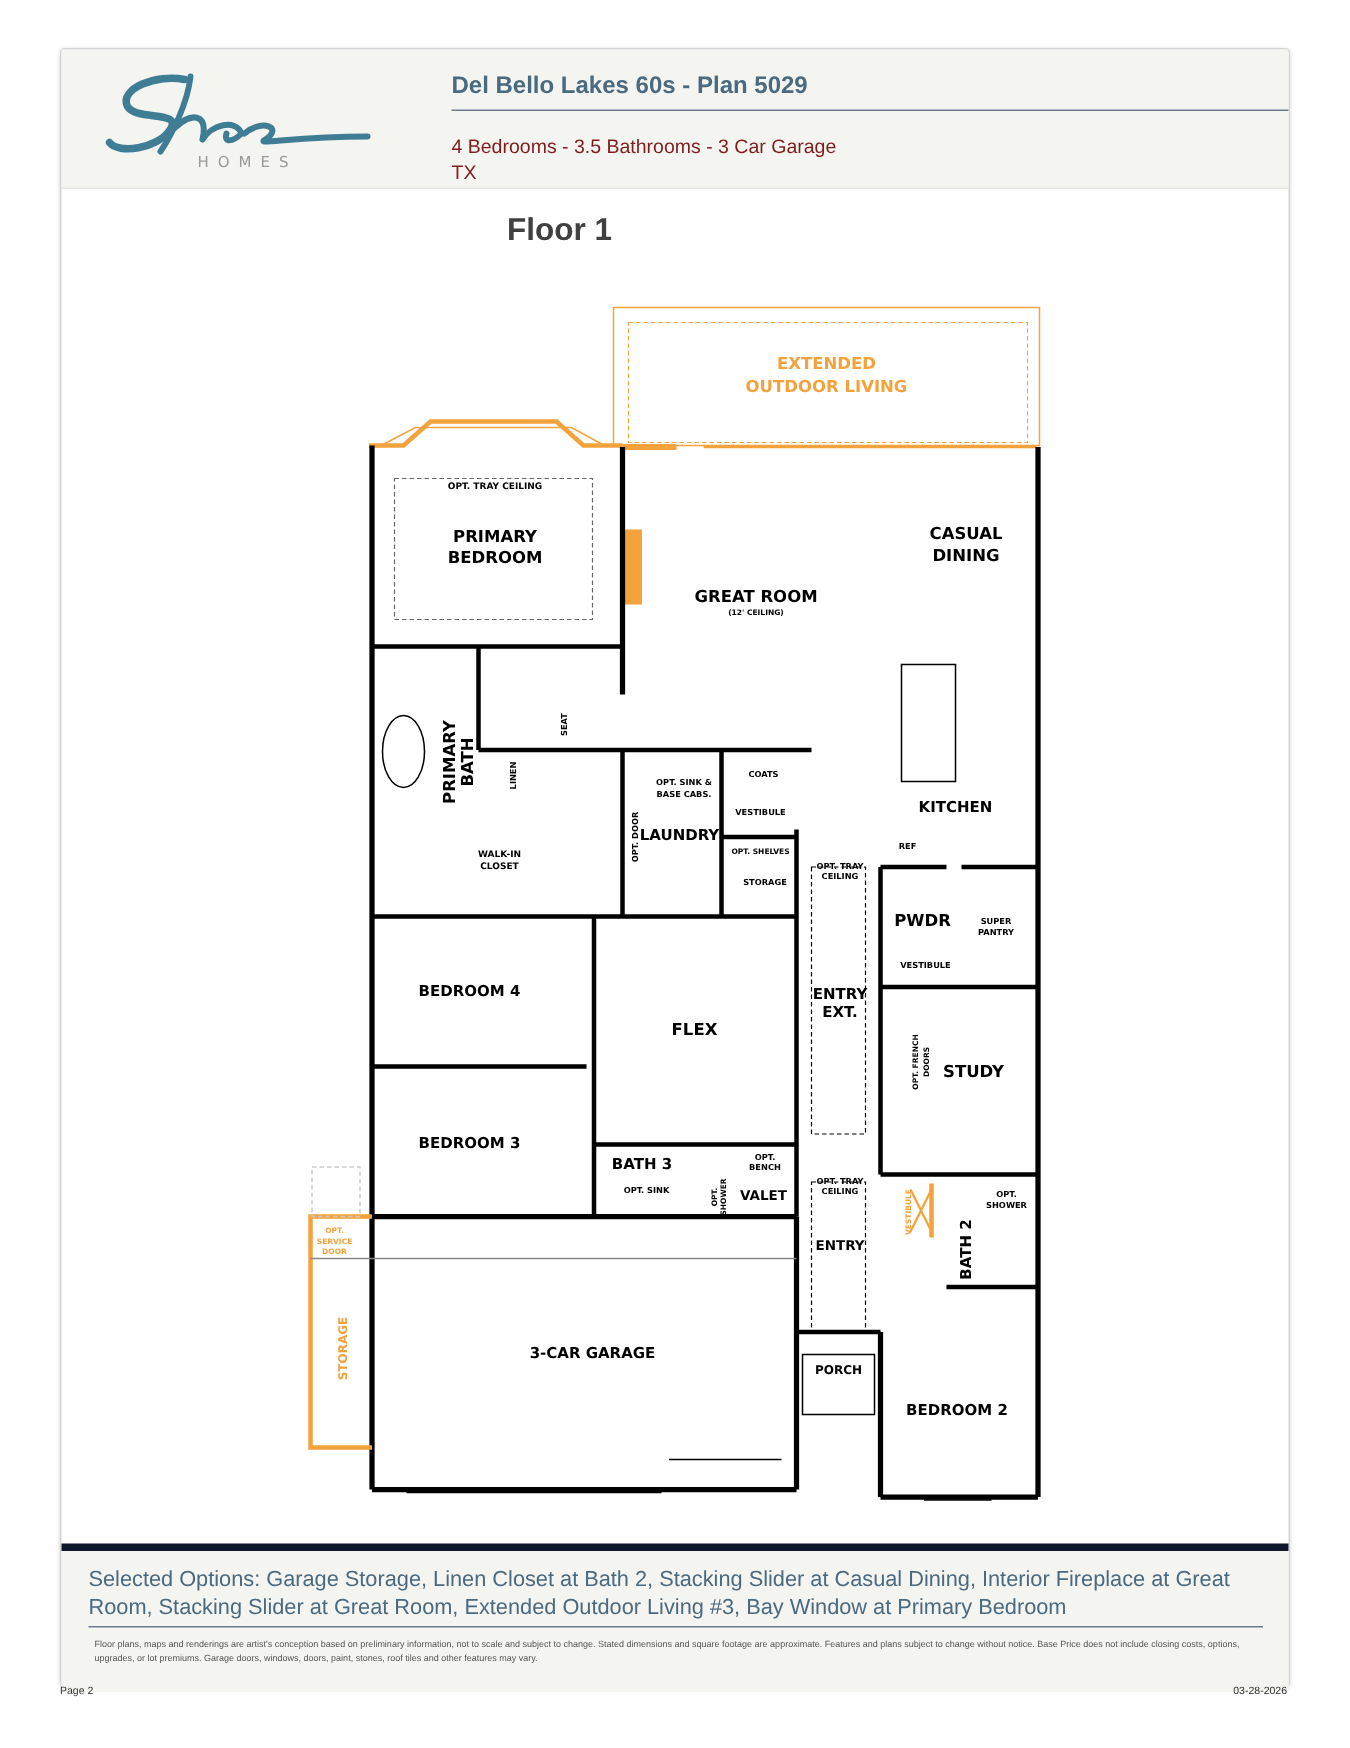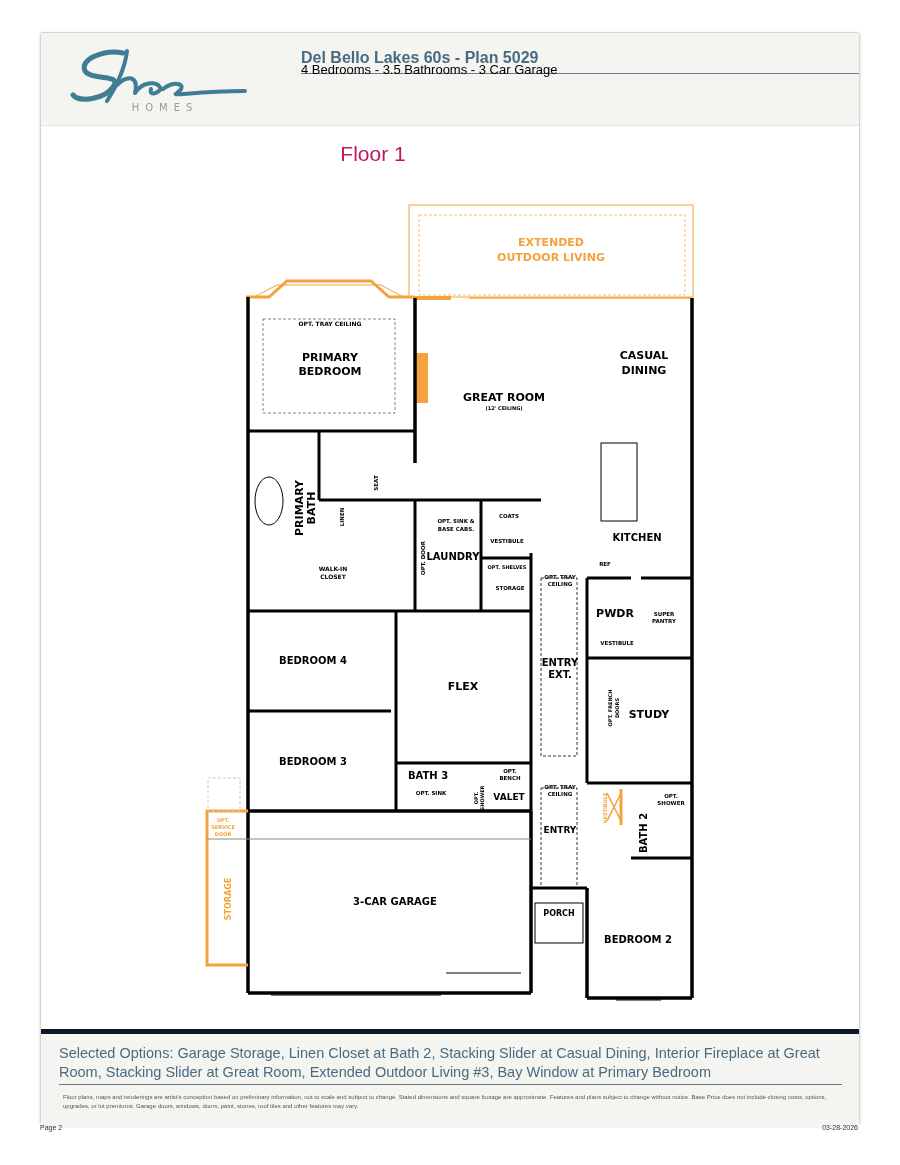--- a/index.html
+++ b/index.html
@@ -2,22 +2,22 @@
 <html><head>
 <meta charset="utf-8">
 <style>
   html, body { margin:0; padding:0; background:#ffffff; }
   body { width:900px; height:1165px; position:relative; font-family:"Liberation Sans", sans-serif; overflow:hidden; }
   .card { position:absolute; left:40px; top:32px; width:818px; height:1090px; border:1px solid #d4d4d4; border-radius:3px; box-shadow:0 1px 3px rgba(0,0,0,0.18); background:#fff; }
   .header { position:absolute; left:0; top:0; width:818px; height:92px; background:#f4f4f1; border-bottom:1px solid #e6e6e2; }
   .logo { position:absolute; left:24px; top:12px; width:190px; height:72px; }
   .title { position:absolute; left:260px; top:16px; font-size:16px; font-weight:bold; color:#4a6a80; }
   .title-rule { position:absolute; left:260px; top:40px; width:558px; height:1px; background:#6c7a8e; }
-  .subtitle { position:absolute; left:260px; top:28px; font-size:13px; color:#000000; line-height:17px; }
-  .floor-title { position:absolute; left:0; width:664px; top:109px; text-align:center; font-size:21px; font-weight:normal; color:#be185d; }
+  .subtitle { position:absolute; left:260px; top:56px; font-size:13px; color:#7f1d1d; line-height:17px; }
+  .floor-title { position:absolute; left:0; width:664px; top:109px; text-align:center; font-size:21px; font-weight:bold; color:#404040; }
   .plan { position:absolute; left:0; top:0; }
   .footer { position:absolute; left:0; top:996px; width:818px; height:94px; background:#f4f4f1; border-top:5px solid #0f172a; }
   .options { position:absolute; left:18px; top:10px; width:780px; font-size:14.5px; line-height:19px; color:#4a6a80; }
   .foot-rule { position:absolute; left:18px; top:50px; width:783px; height:1px; background:#6c7a8e; }
   .disclaimer { position:absolute; left:22px; top:59px; width:780px; font-size:6px; line-height:8.5px; color:#555; }
   .page-num { position:absolute; left:40px; top:1124px; font-size:7px; color:#333; }
   .date { position:absolute; right:42px; top:1124px; font-size:7px; color:#333; }
   svg text { font-family:"DejaVu Sans", sans-serif; font-weight:bold; }
 </style>
 </head>
@@ -28,20 +28,21 @@
     <svg class="logo" viewBox="0 0 190 72">
       <path d="M58 8 C40 4 14 14 20 26 C26 36 58 28 48 42 C40 54 14 58 8 50" fill="none" stroke="#3f7d94" stroke-width="5" stroke-linecap="round"></path>
       <path d="M62 6 C60 24 50 44 42 56" fill="none" stroke="#3f7d94" stroke-width="4" stroke-linecap="round"></path>
       <path d="M52 40 C62 30 74 30 70 48 M70 48 C76 38 92 34 96 44 C90 50 84 50 86 44 M98 44 C110 34 124 40 112 48 C104 52 130 46 180 46" fill="none" stroke="#3f7d94" stroke-width="4" stroke-linecap="round"></path>
       <text x="100" y="66" text-anchor="middle" font-size="10" fill="#9a9a9a" letter-spacing="6" style="font-weight:normal">HOMES</text>
     </svg>
     <div class="title">Del Bello Lakes 60s - Plan 5029</div>
     <div class="title-rule"></div>
     <div class="subtitle">
       <div>4 Bedrooms - 3.5 Bathrooms - 3 Car Garage</div>
+      <div>TX</div>
     </div>
   </div>
 
   <div class="floor-title">Floor 1</div>
 
   <svg class="plan" width="818" height="996" viewBox="0 0 818 996">
     <g fill="none" stroke="#000">
 
       <g stroke="#f4a23c">
         <rect x="368" y="172" width="284" height="92" stroke-width="1"></rect>

